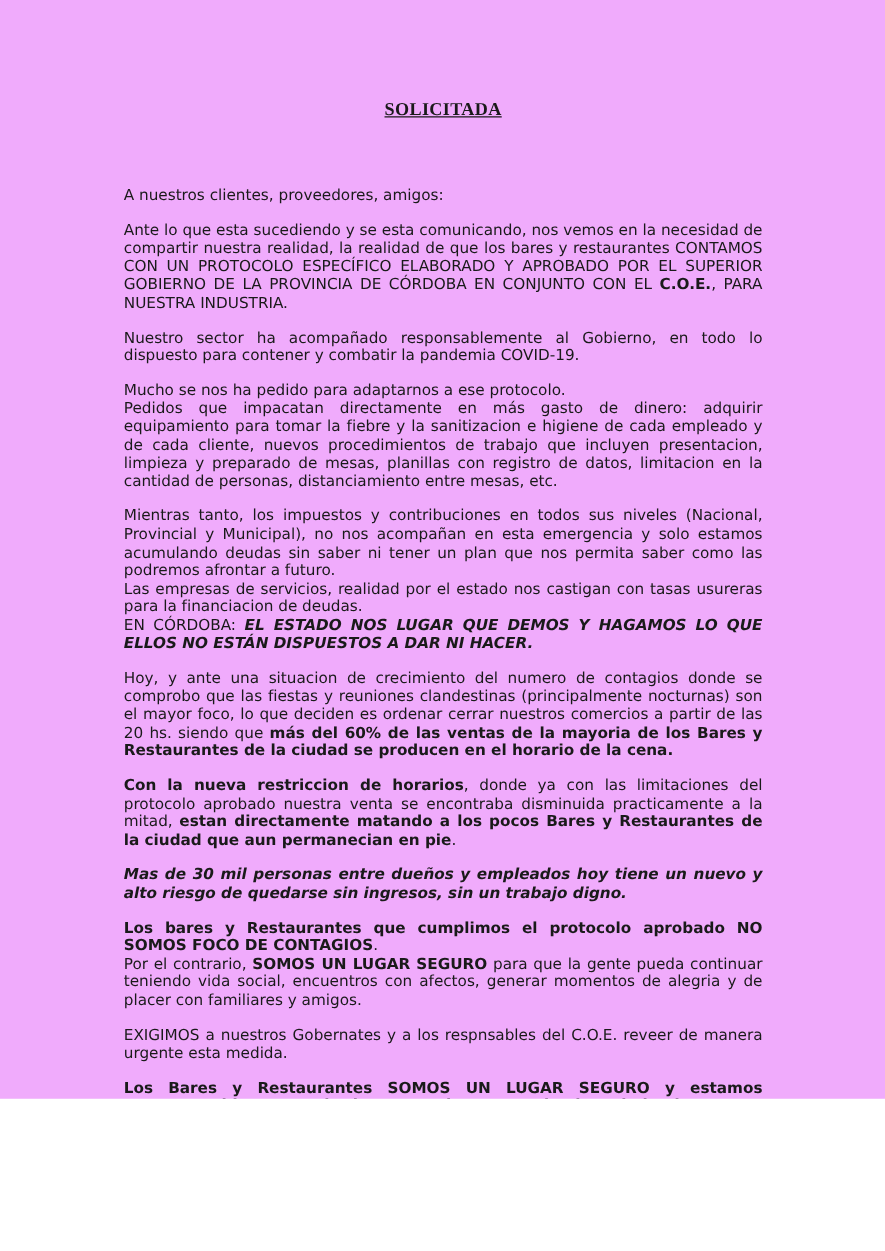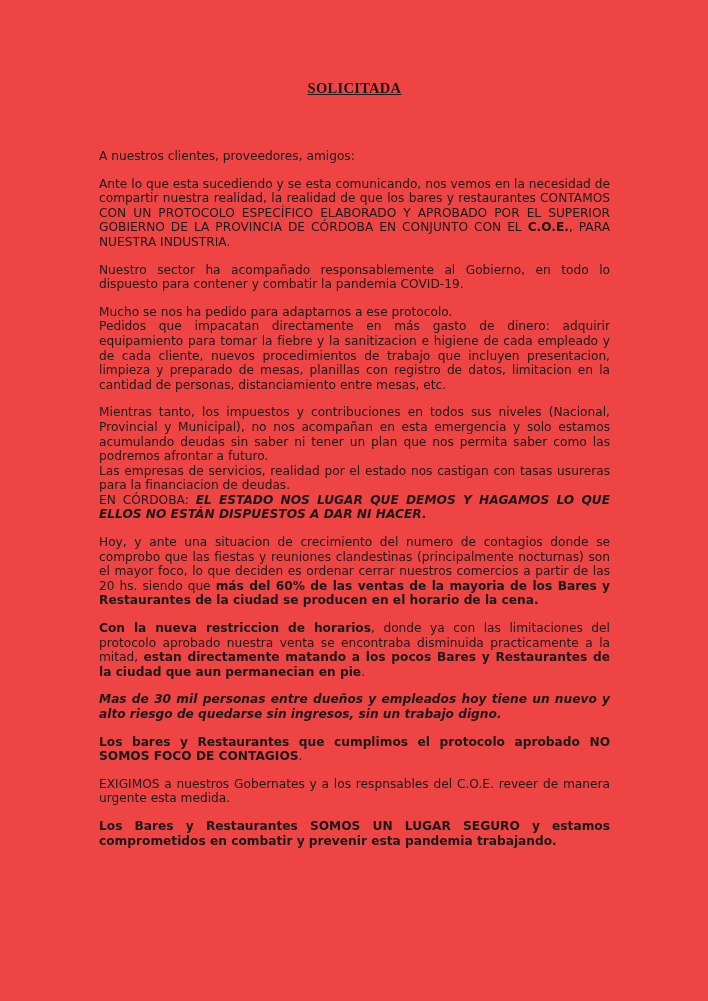--- a/index.html
+++ b/index.html
@@ -11,22 +11,22 @@
   body {
     width: 708px;
     height: 1001px;
     font-family: "DejaVu Sans", sans-serif;
     color: #1a1a1a;
     -webkit-font-smoothing: antialiased;
   }
   .page {
     position: relative;
     width: 708px;
-    height: 1001px;
-    background: #ef4444;
+    height: 879px;
+    background: #f0abfc;
     box-sizing: border-box;
     overflow: hidden;
   }
   .content {
     position: absolute;
     left: 99px;
     top: 80px;
     width: 511px;
   }
   .doc-title {
@@ -71,17 +71,18 @@
         <p class="para gap"><span>Nuestro sector ha acompañado responsablemente al Gobierno, en todo lo dispuesto para contener y combatir la pandemia COVID-19.</span></p>
         <p class="para gap"><span>Mucho se nos ha pedido para adaptarnos a ese protocolo.</span></p>
         <p class="para tight"><span>Pedidos que impacatan directamente en más gasto de dinero: adquirir equipamiento para tomar la fiebre y la sanitizacion e higiene de cada empleado y de cada cliente, nuevos procedimientos de trabajo que incluyen presentacion, limpieza y preparado de mesas, planillas con registro de datos, limitacion en la cantidad de personas, distanciamiento entre mesas, etc.</span></p>
         <p class="para gap"><span>Mientras tanto, los impuestos y contribuciones en todos sus niveles (Nacional, Provincial y Municipal), no nos acompañan en esta emergencia y solo estamos acumulando deudas sin saber ni tener un plan que nos permita saber como las podremos afrontar a futuro.</span></p>
         <p class="para tight"><span>Las empresas de servicios, realidad por el estado nos castigan con tasas usureras para la financiacion de deudas.</span></p>
         <p class="para tight"><span>EN CÓRDOBA: </span><span style="font-weight: bold; font-style: italic;">EL ESTADO NOS LUGAR QUE DEMOS Y HAGAMOS LO QUE ELLOS NO ESTÁN DISPUESTOS A DAR NI HACER.</span></p>
         <p class="para gap"><span>Hoy, y ante una situacion de crecimiento del numero de contagios donde se comprobo que las fiestas y reuniones clandestinas (principalmente nocturnas) son el mayor foco, lo que deciden es ordenar cerrar nuestros comercios a partir de las 20 hs. siendo que </span><span style="font-weight: bold;">más del 60% de las ventas de la mayoria de los Bares y Restaurantes de la ciudad se producen en el horario de la cena.</span></p>
         <p class="para gap"><span style="font-weight: bold;">Con la nueva restriccion de horarios</span><span>, donde ya con las limitaciones del protocolo aprobado nuestra venta se encontraba disminuida practicamente a la mitad, </span><span style="font-weight: bold;">estan directamente matando a los pocos Bares y Restaurantes de la ciudad que aun permanecian en pie</span><span>.</span></p>
         <p class="para gap"><span style="font-weight: bold; font-style: italic;">Mas de 30 mil personas entre dueños y empleados hoy tiene un nuevo y alto riesgo de quedarse sin ingresos, sin un trabajo digno.</span></p>
         <p class="para gap"><span style="font-weight: bold;">Los bares y Restaurantes que cumplimos el protocolo aprobado NO SOMOS FOCO DE CONTAGIOS</span><span>.</span></p>
+        <p class="para tight"><span>Por el contrario, </span><span style="font-weight: bold;">SOMOS UN LUGAR SEGURO</span><span> para que la gente pueda continuar teniendo vida social, encuentros con afectos, generar momentos de alegria y de placer con familiares y amigos.</span></p>
         <p class="para gap"><span>EXIGIMOS a nuestros Gobernates y a los respnsables del C.O.E. reveer de manera urgente esta medida.</span></p>
         <p class="para gap"><span style="font-weight: bold;">Los Bares y Restaurantes SOMOS UN LUGAR SEGURO y estamos comprometidos en combatir y prevenir esta pandemia trabajando.</span></p>
       </div>
   </div>
 </div>
 
 </body></html>

